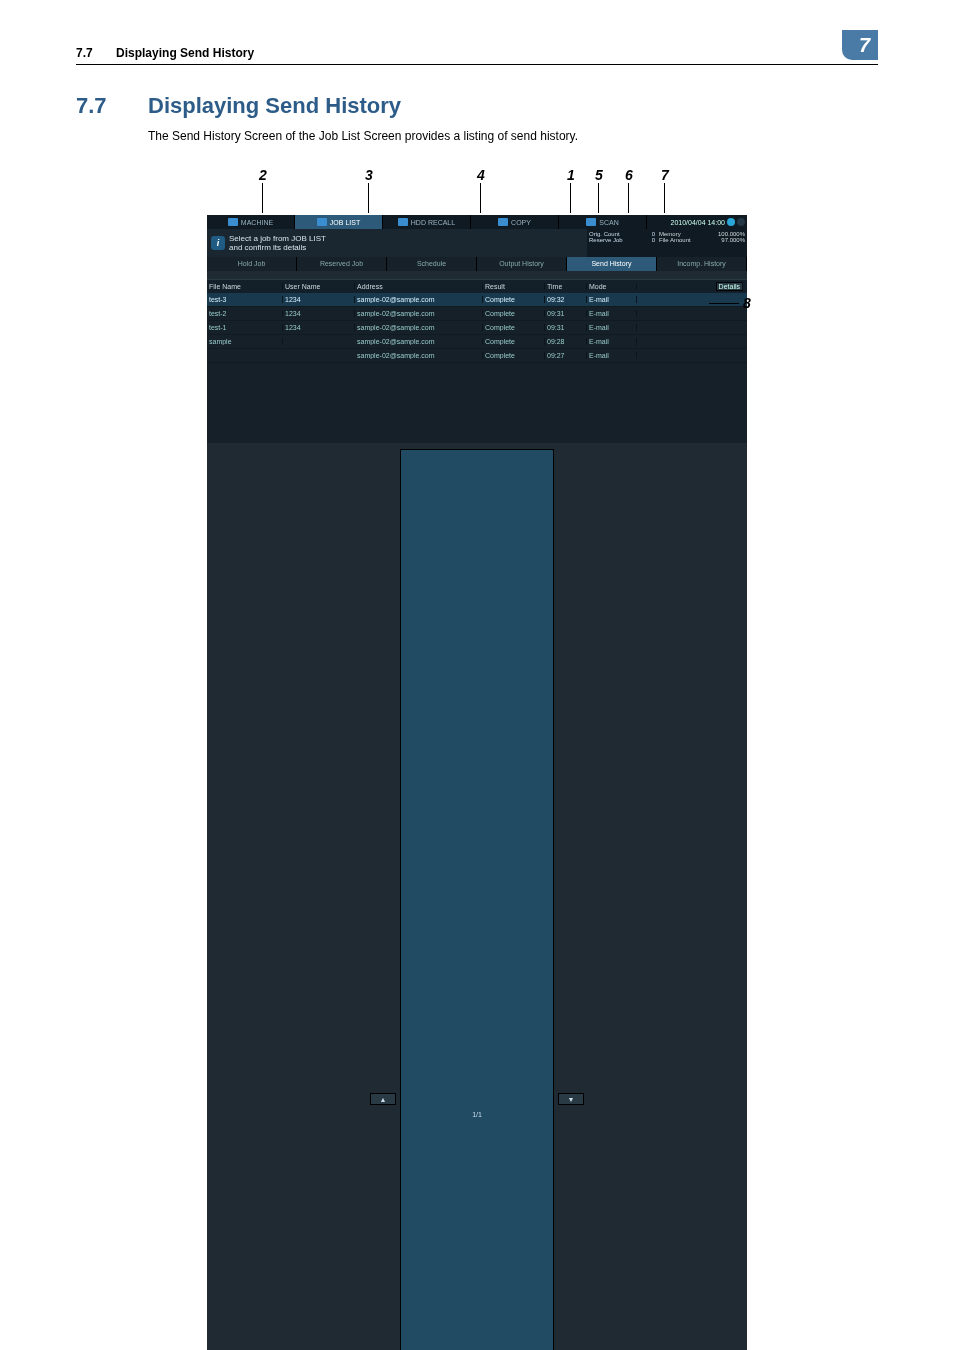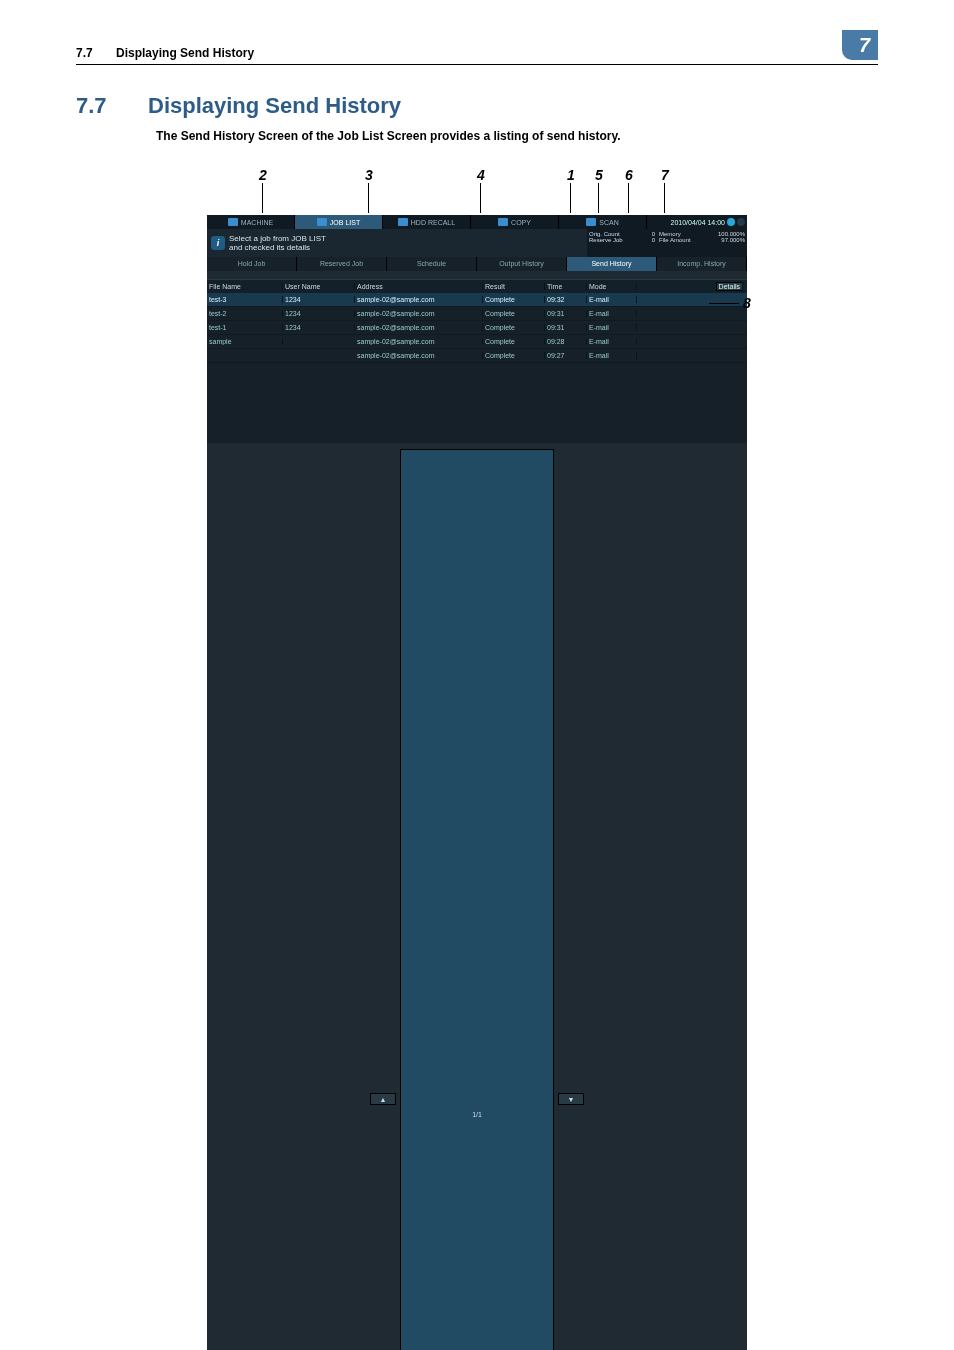--- a/index.html
+++ b/index.html
@@ -45,21 +45,21 @@
     margin: 28px 0 8px 0;
     font-size: 22px;
     color: #2d5c88;
   }
   h2.section-title .sec-num { display:inline-block; width: 72px; }
   .body-text {
     margin-left: 72px;
     font-size: 12px;
     line-height: 1.5;
   }
-  .body-text p { margin: 4px 8px; font-weight: bold; }
+  .body-text p { margin: 4px 0; }
 
   
   .shot-wrap {
     margin: 22px auto 0 auto;
     width: 540px;
     position: relative;
     font-family: Arial, sans-serif;
   }
   .callout-row {
     height: 48px;
@@ -283,21 +283,21 @@
         <div class="date-cell">
           <span>2010/04/04 14:00</span>
           <span class="dot"></span>
           <span class="q"></span>
         </div>
       </div>
       <div class="panel-info">
         <div class="msg">
           <span class="ibox">i</span>
           <span style="white-space:pre-line">Select a job from JOB LIST
-and checked its details</span>
+and confirm its details</span>
         </div>
         <div class="counts">
           <div>
               <span>Orig. Count</span>
               <span>0</span>
             </div>
           <div>
               <span>Reserve Job</span>
               <span>0</span>
             </div>

